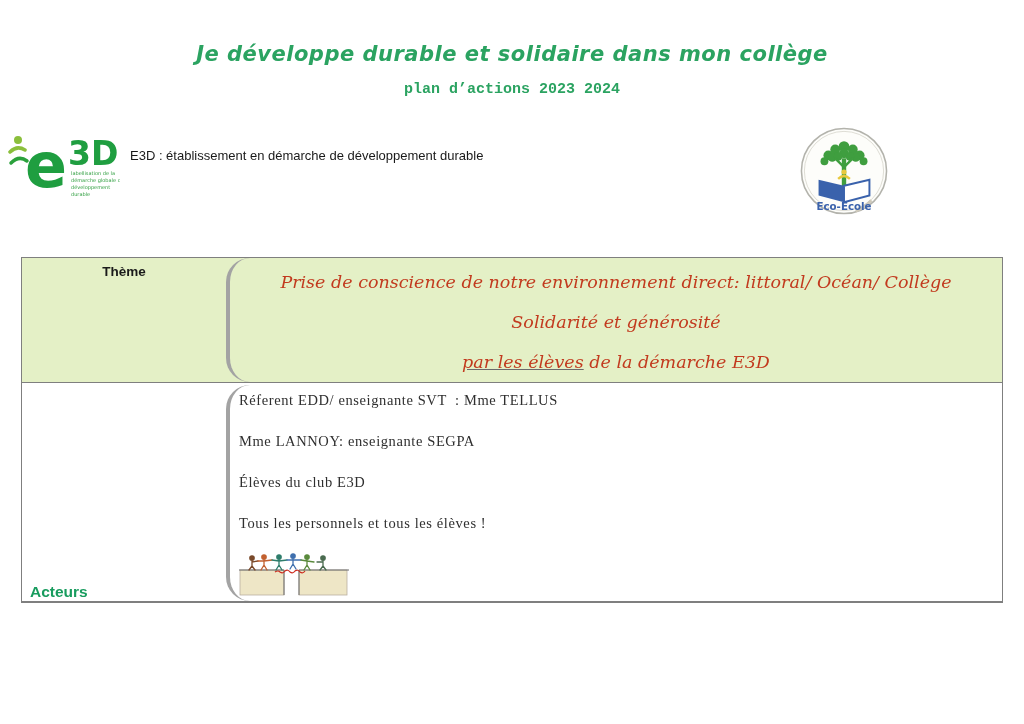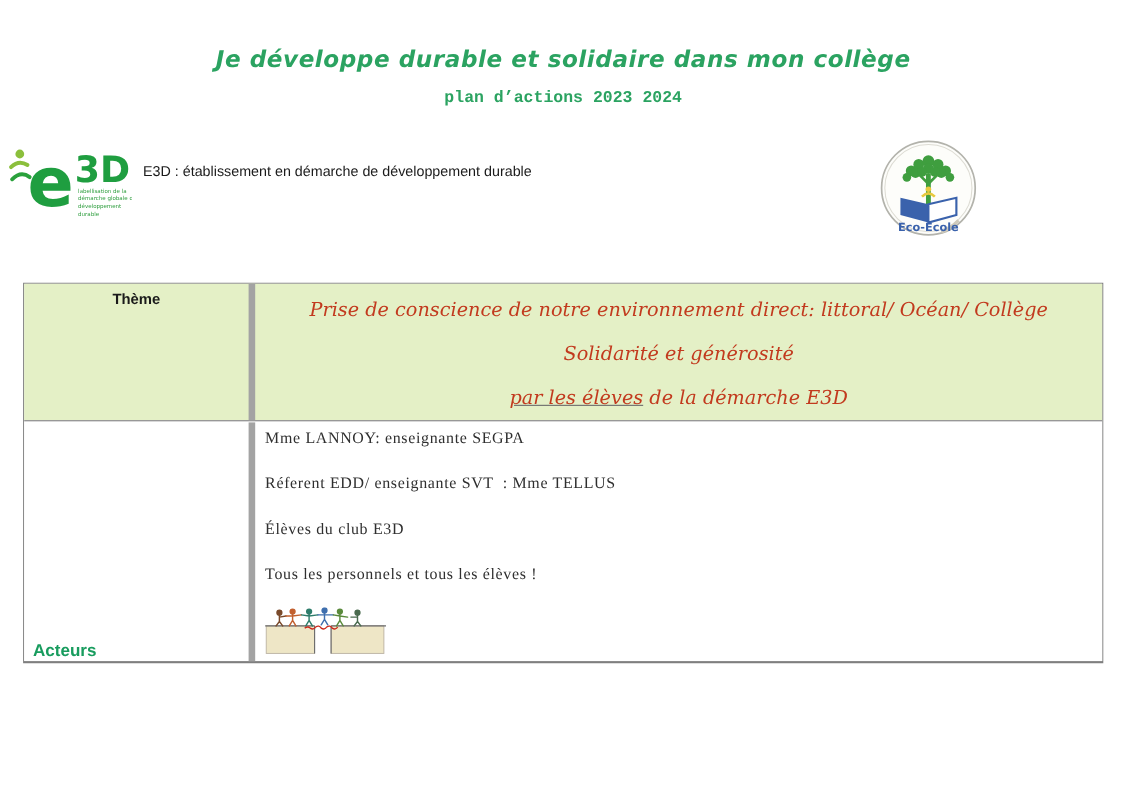--- a/index.html
+++ b/index.html
@@ -50,21 +50,21 @@
     position: absolute;
     left: 21px; top: 257px;
     width: 982px;
     border: 1px solid #7f7f7f;
     border-bottom-width: 2px;
   }
   .t-row { display: flex; width: 100%; }
   .t-row.theme-row { height: 124px; background: #e4f0c6; }
   .t-row.acteurs-row { height: 219px; background: #ffffff; border-top: 1px solid #7f7f7f; align-items: flex-end; }
   .t-col1 { width: 204px; flex: none; }
-  .t-col2 { flex: 1; border-left: 6px solid #a3a3a3; }
+  .t-col2 { flex: 1; border-left: 4px solid #a3a3a3; border-radius: 24px; }
 
   .theme-header-cell {
     padding-top: 6px;
     text-align: center;
     font-size: 13.5px;
     font-weight: bold;
     color: #1a1a1a;
   }
   .theme-content-cell { display: flex; flex-direction: column; padding-top: 4px; }
   .theme-line {
@@ -169,22 +169,22 @@
         <div class="theme-line">Solidarité et générosité</div>
         <div class="theme-line"><span class="u">par les élèves</span><span> de la démarche E3D</span></div>
       </div>
     </div>
 
     <div class="t-row acteurs-row">
       <div class="t-col1 acteurs-label-cell">
         <span class="acteurs-label">Acteurs</span>
       </div>
       <div class="t-col2 acteurs-content-cell">
+        <div class="serif-line">Réferent EDD/ enseignante SVT  : Mme TELLUS</div>
         <div class="serif-line">Mme LANNOY: enseignante SEGPA</div>
-        <div class="serif-line">Réferent EDD/ enseignante SVT  : Mme TELLUS</div>
         <div class="serif-line">Élèves du club E3D</div>
         <div class="serif-line">Tous les personnels et tous les élèves !</div>
         <div class="drawing-wrap">
           <svg width="110" height="44" viewBox="0 0 110 44">
 
             <rect x="1" y="17" width="44" height="25" fill="#eee6c6" stroke="#b9b0a0" stroke-width="0.8"></rect>
             <rect x="60" y="17" width="48" height="25" fill="#eee6c6" stroke="#b9b0a0" stroke-width="0.8"></rect>
             <path d="M0 17 L45 17 M60 17 L110 17 M45 17 L45 42 M60 17 L60 42" stroke="#6b6b6b" stroke-width="1" fill="none"></path>
 
             <path d="M36 19 q3 -2 5 0 q3 2 5 -1 q3 -2 5 1 q3 2 5 -1 q3 -2 5 1 q3 2 5 -1" stroke="#cc2a1e" fill="none" stroke-width="1.2"></path>

